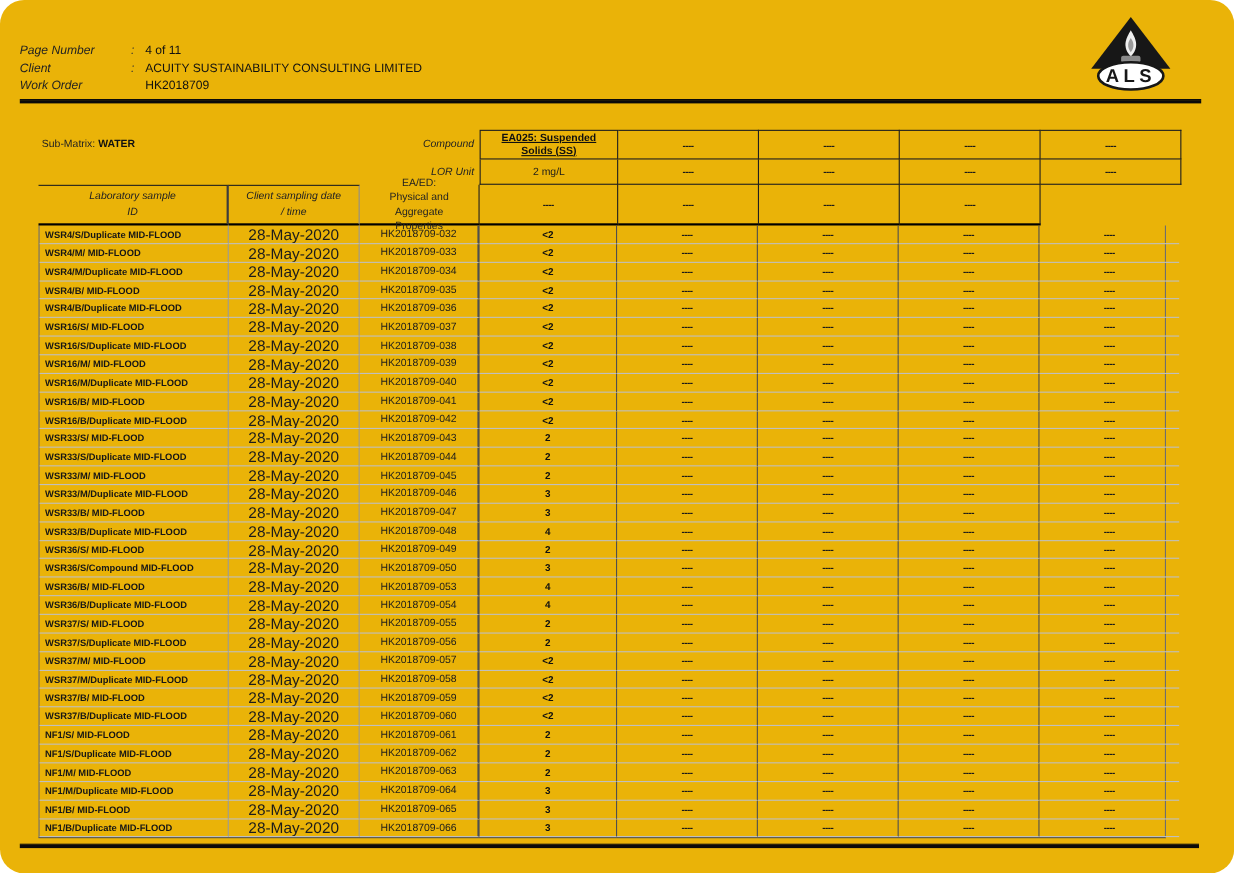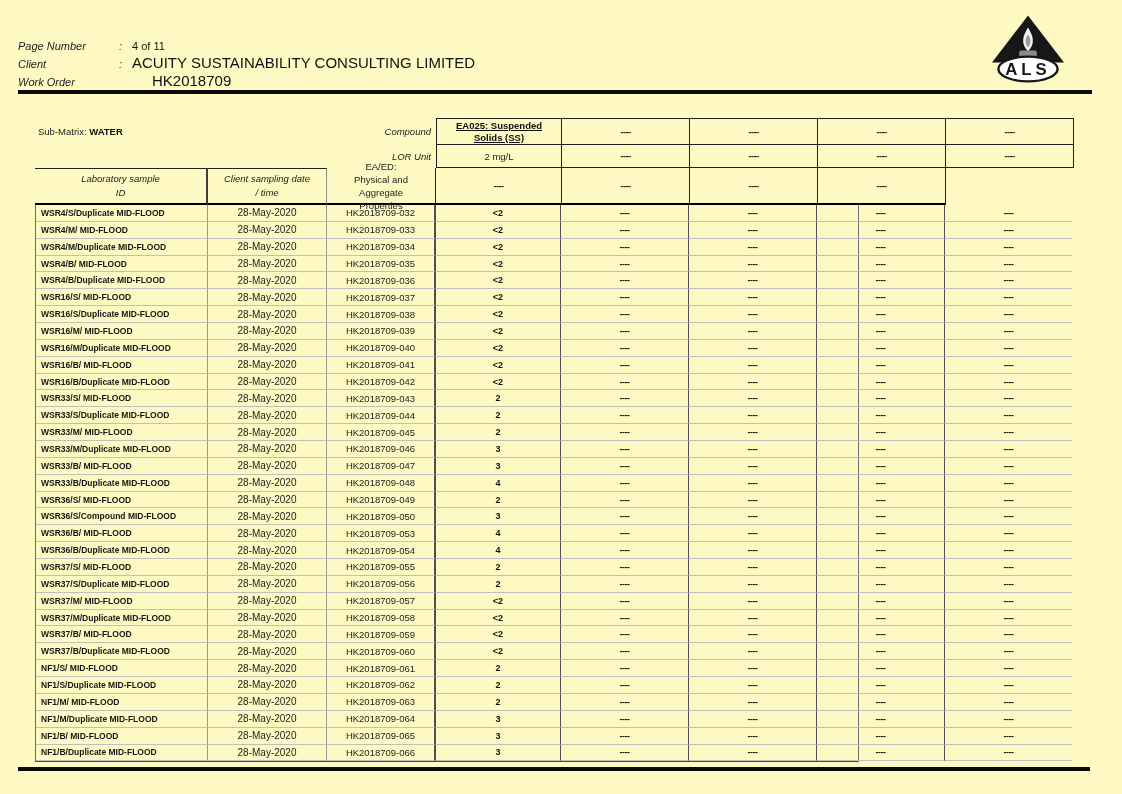--- a/index.html
+++ b/index.html
@@ -4,31 +4,31 @@
 <style>
   * { margin:0; padding:0; box-sizing:border-box; }
   html,body { background:#ffffff; }
   body {
     width:1122px; height:794px;
     font-family:"Liberation Sans", sans-serif;
     color:#1b1b1b;
     position:relative;
     overflow:hidden;
   }
-  .page { position:absolute; inset:0; background:#fef9c3; }
+  .page { position:absolute; inset:0; background:#eab308;border-radius:22px; }
 
   
   .hdr-fields { position:absolute; left:18px; top:39px; }
   .hdr-row { display:flex; align-items:baseline; line-height:15px; margin-bottom:1px; }
   .hdr-label { font-style:italic; font-size:11px; width:101px; color:#222; }
   .hdr-colon { font-style:italic; font-size:11px; width:13px; color:#333; }
   .hdr-value { font-weight:normal; color:#111; }
   .v-page  { font-size:11px; }
-  .v-client{ font-size:15px; }
-  .v-order { font-size:15px;margin-left:20px; }
+  .v-client{ font-size:11px; }
+  .v-order { font-size:11px; }
 
   .logo { position:absolute; left:988px; top:8px; width:80px; height:82px; }
 
   .rule { position:absolute; height:3px; border-top:1px solid #0a0a0a; border-bottom:3px solid #0a0a0a; }
   .top-rule    { left:18px; top:90px;  width:1074px; }
   .bottom-rule { left:18px; top:767px; width:1072px; }
 
   
   .table-wrap { position:absolute; left:35px; top:118px; width:1041px; }
 
@@ -55,38 +55,38 @@
   .hc { border-bottom:2.5px solid #000; }
   .hc-top { border-top:1px solid #1f1f1f; }
   .hc1 { border-left:1px solid #1f1f1f; border-right:1px solid #8f8f8f;
          justify-content:flex-start; text-align:left; padding-left:6px; }
   .hc2 { border-right:1px solid #8f8f8f; }
   .hc3 { border-right:2px solid #3d3d3d; }
   .hcd { border-right:1px solid #1f1f1f; }
   .two-line { line-height:14px; }
 
   .tbody {
-    width:824px;
+    width:1025px;
     border-left:1px solid #6e6e6e;
     border-right:1px solid #6e6e6e;
     border-bottom:1px solid #4a4a4a;
   }
   .trow {
     display:grid;
     grid-template-columns:172px 119px 109px 125px 128px 128px 128px 127px;
     height:16.87px;
   }
   .tcell {
     display:flex; align-items:center; justify-content:center;
     border-bottom:1px solid #bfbfbf;
     overflow:hidden; white-space:nowrap;
   }
   .c-id   { justify-content:flex-start; padding-left:5px; font-weight:bold; font-size:8.5px;
             border-right:1px solid #9a9a9a; color:#161616; }
-  .c-date { font-size:10px;  border-right:1px solid #9a9a9a; color:#1c1c1c; }
+  .c-date { font-size:14px;  border-right:1px solid #9a9a9a; color:#1c1c1c; }
   .c-lab  { font-size:9.5px;  border-right:2.5px solid #4f4f4f; color:#1c1c1c; }
   .c-res  { font-weight:bold; font-size:9px; border-right:1.5px solid #4f4f4f; color:#101010; }
   .c-dash { font-weight:bold; font-size:9px; letter-spacing:-0.5px;
             border-right:1px solid #4f4f4f; color:#1a1a1a; }
   .c-dash.last { border-right:none; }
   .dash-h { font-weight:bold; letter-spacing:-0.5px; font-size:9px; color:#1a1a1a; }
 </style>
 </head>
 <body>
 

